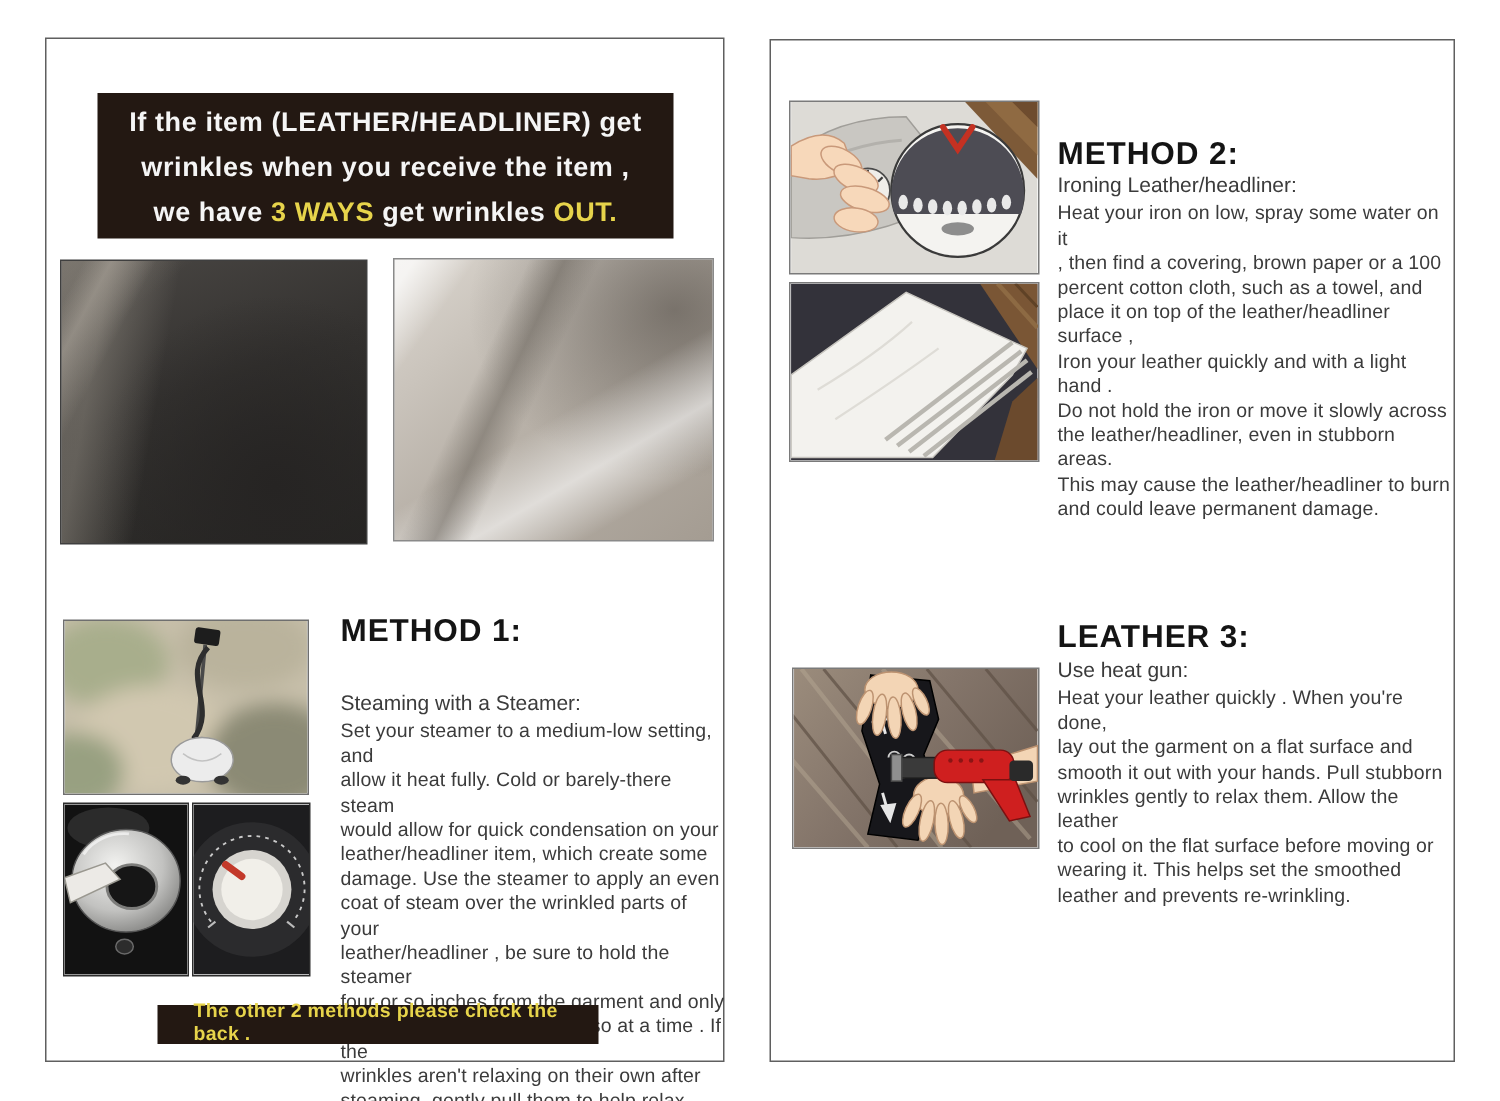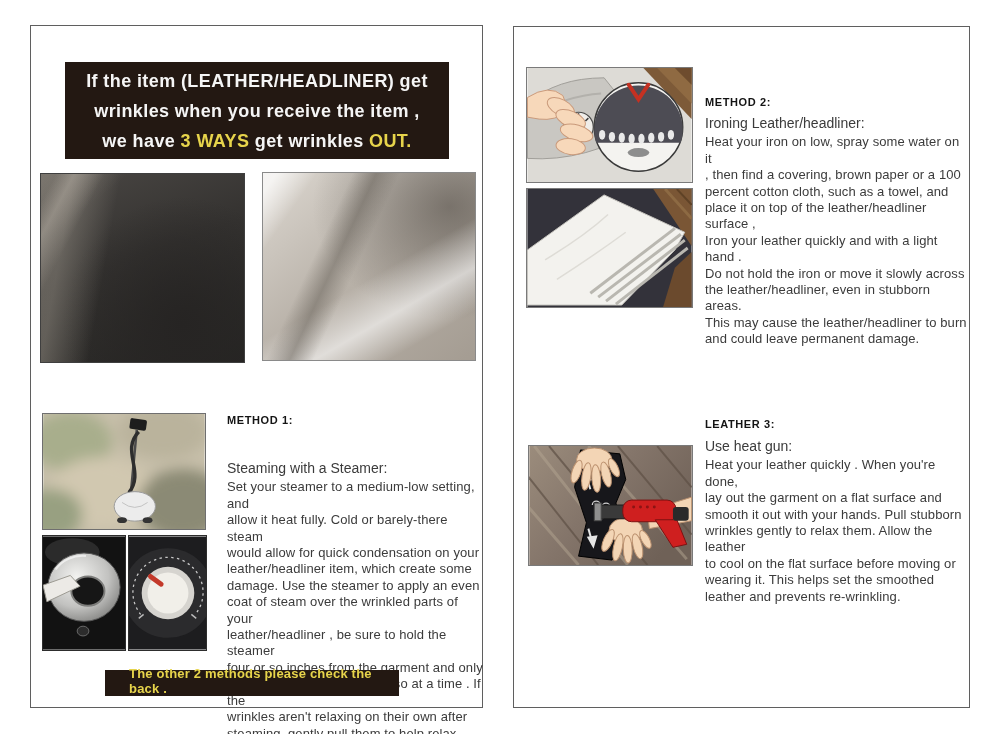--- a/index.html
+++ b/index.html
@@ -46,21 +46,21 @@
   .steamer-dial{left:97px;top:509px;width:79px;height:116px;border-color:#2d2d2d;}
   .iron-illus{left:12px;top:40px;width:167px;height:116px;border-color:#7a7a7a;}
   .towel-illus{left:12px;top:161px;width:167px;height:120px;border-color:#7a7a7a;}
   .heatgun-illus{left:14px;top:418px;width:165px;height:121px;border-color:#7a7a7a;}
 
   
   .method-block{position:absolute;color:var(--body-text);}
   .m1{left:196px;top:385px;width:258px;}
   .m2{left:191px;top:66px;width:264px;}
   .m3{left:191px;top:388px;width:264px;}
-  .method-block h3{margin:0 0 3px;font-size:11px;line-height:19px;letter-spacing:.6px;
+  .method-block h3{margin:0 0 3px;font-size:21px;line-height:19px;letter-spacing:.6px;
     color:var(--heading-text);font-weight:bold;}
   .subtitle{margin:0 0 3px;font-size:14px;line-height:16.4px;}
   .m1 .subtitle{margin-top:30px;}
   .m2 .subtitle{margin-top:2px;}
   .m3 .subtitle{margin-top:4px;}
   .bodytext{margin:0;font-size:13px;line-height:16.4px;white-space:pre-line;letter-spacing:.1px;}
 </style>
 </head>
 <body>
 

